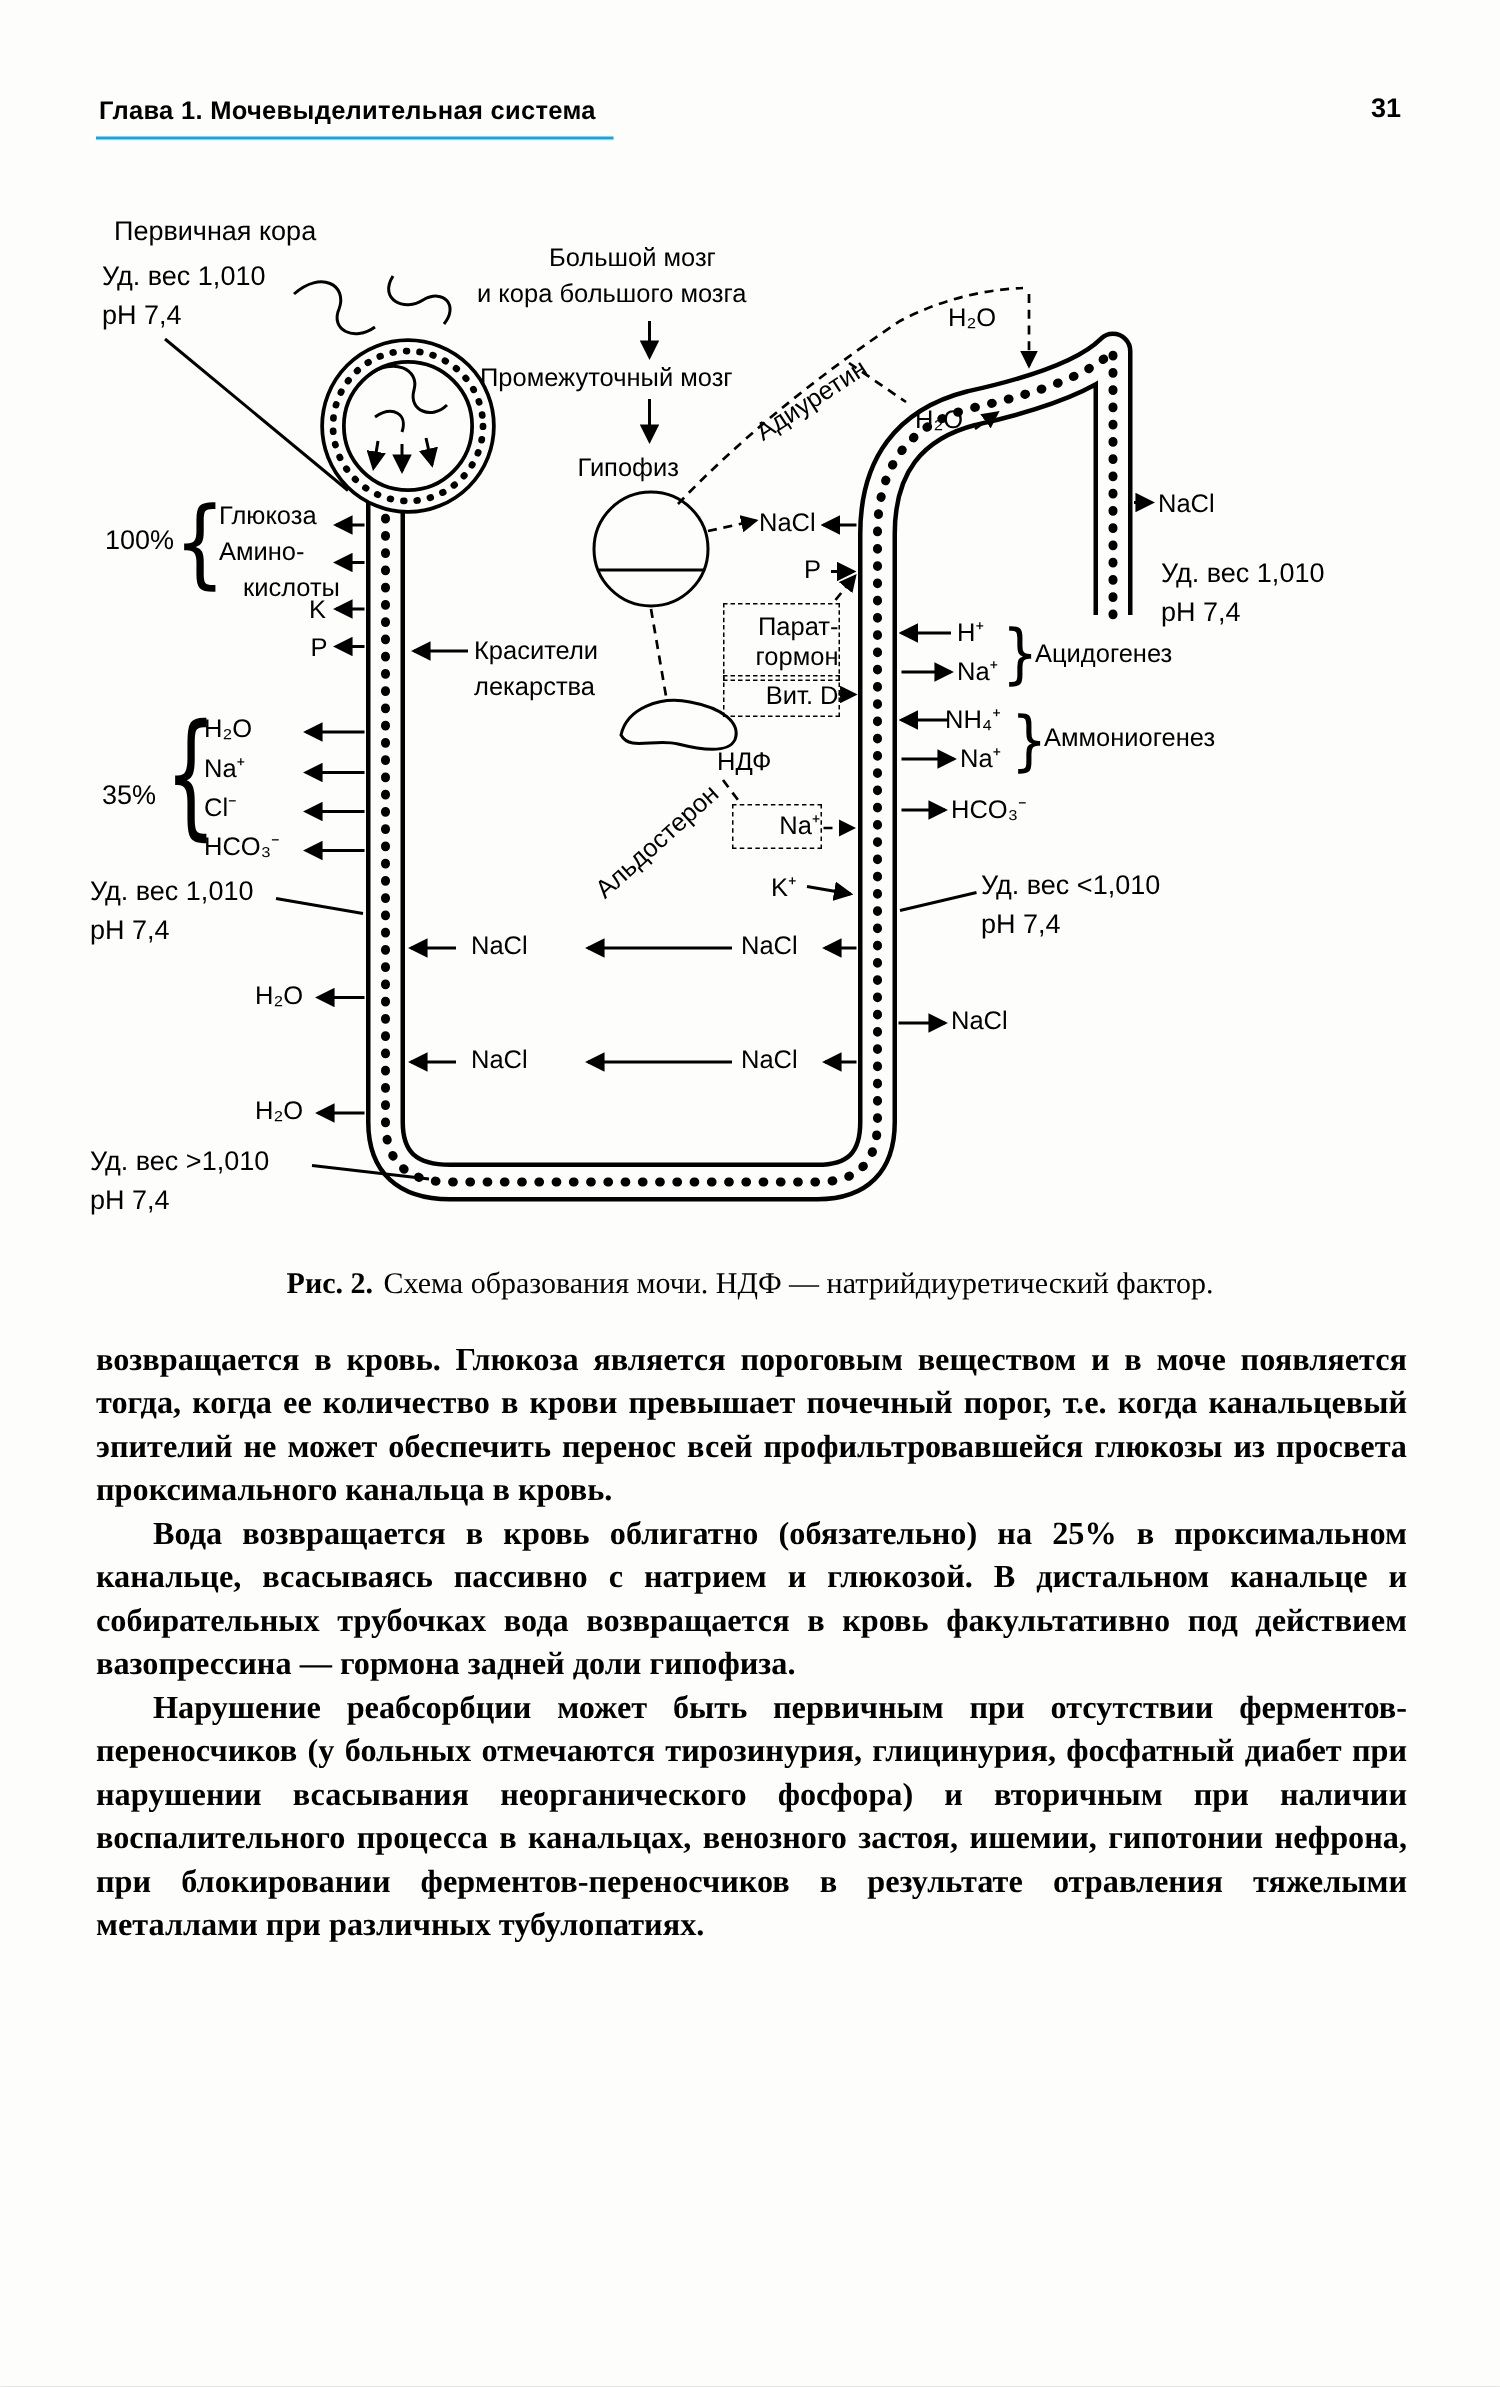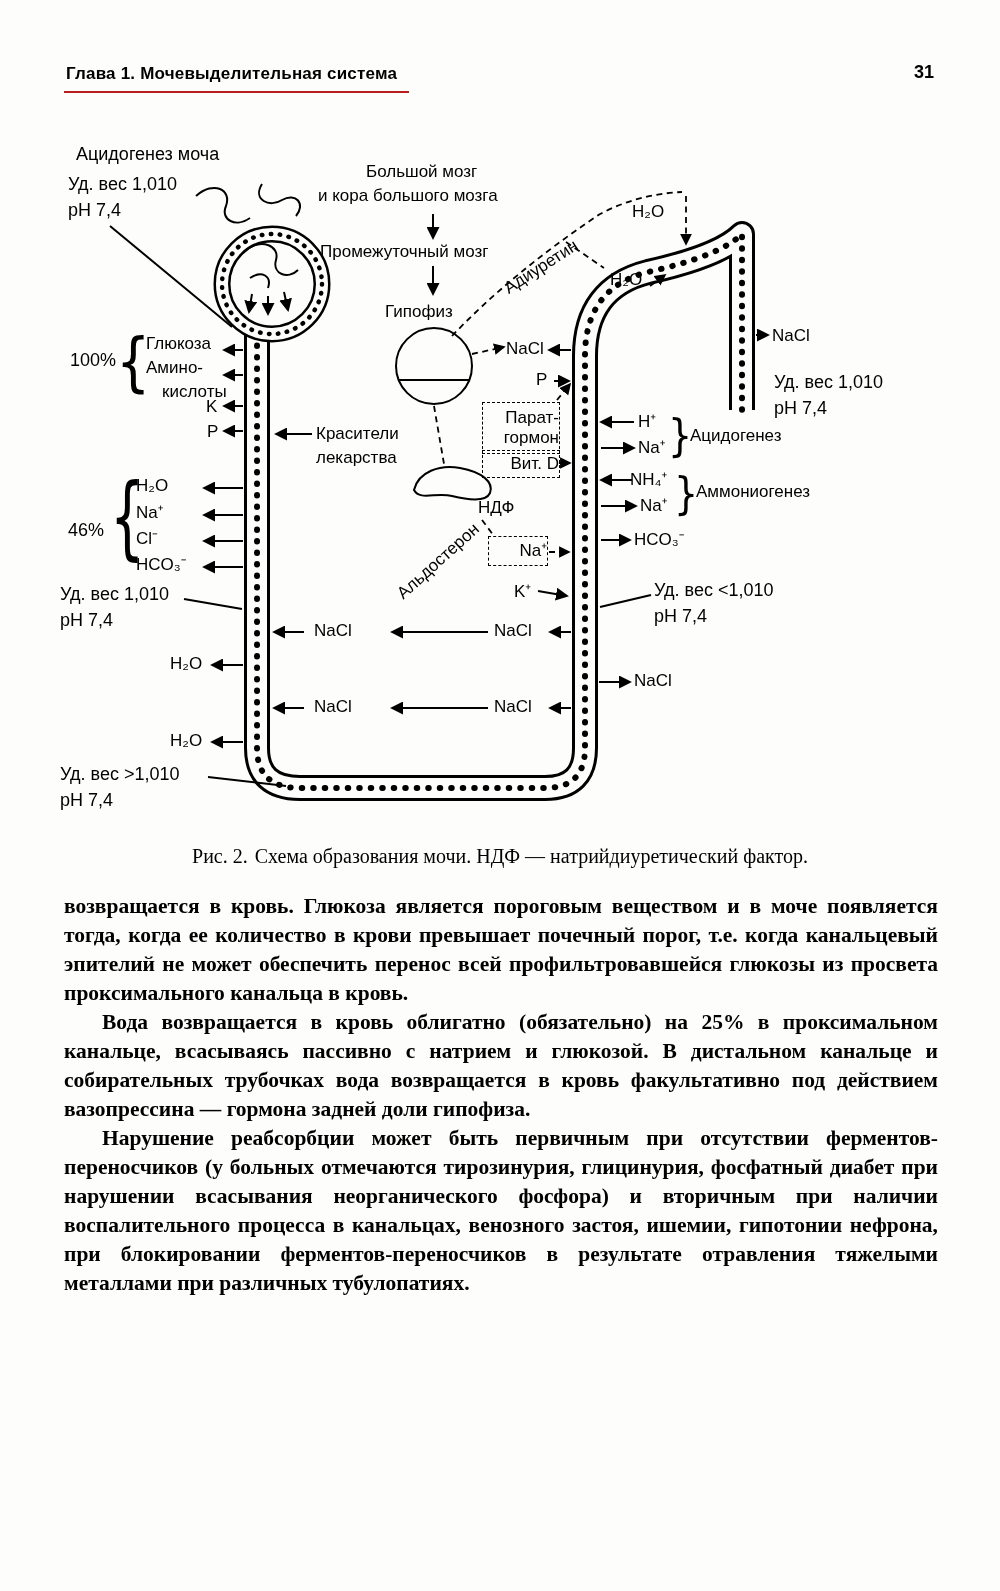--- a/index.html
+++ b/index.html
@@ -1,21 +1,21 @@
 <!DOCTYPE html>
 <html><head>
 <meta charset="utf-8">
 <style>
   html,body { margin:0; padding:0; background:#e8e8e8; }
   .page { position:relative; width:1000px; height:1591px; background:#fdfdfb; color:#000;
           font-family:"Liberation Sans",sans-serif; overflow:hidden; margin:0 auto;
           box-shadow:0 0 6px rgba(0,0,0,.3); }
 
   .chapter { position:absolute; left:64px; top:64px; font-weight:bold; font-size:17px;
-             border-bottom:2px solid #b91c1c; padding:0 12px 7px 2px; letter-spacing:.2px; }
+             border-bottom:2px solid #0ea5e9; padding:0 12px 7px 2px; letter-spacing:.2px; }
   .pagenum { position:absolute; right:66px; top:62px; font-weight:bold; font-size:18px;text-align:center; }
 
   .diagram { position:absolute; left:0; top:138px; width:1000px; height:706px; }
   .diagram svg { position:absolute; left:0; top:0; }
 
   .lbl { position:absolute; font-size:17px; white-space:nowrap; line-height:20px; }
   .lbl.lg { font-size:18px; }
   .rot { transform-origin:0 50%; }
   .brace { position:absolute; font-size:54px; line-height:1; transform-origin:0 0;
            font-family:"DejaVu Sans",sans-serif; font-weight:400; }
@@ -31,21 +31,21 @@
   .tube-d { stroke:#000; stroke-width:6; fill:none; stroke-dasharray:.5 11; stroke-linecap:round; }
   .cap-o  { stroke:#000; stroke-width:17; fill:none; }
   .cap-i  { stroke:#fdfdfb; stroke-width:12; fill:none; }
   .cap-d  { stroke:#000; stroke-width:4.5; fill:none; stroke-dasharray:.5 8.5; stroke-linecap:round; }
   .ln  { stroke:#000; stroke-width:2; fill:none; }
   .dsh { stroke:#000; stroke-width:1.8; fill:none; stroke-dasharray:6 4.5; }
   .ar  { marker-end:url(#ah); }
 
   .caption { position:absolute; left:0; top:845px; width:1000px; text-align:center;
              font-family:"Liberation Serif",serif; font-size:20px; }
-  .caption .cap-label { font-weight:normal; }
+  .caption .cap-label { font-weight:bold; }
   .caption .cap-rest  { padding-left:7px;margin-top:40px; }
 
   .bodytext { position:absolute; left:64px; top:892px; width:874px;
               font-family:"Liberation Serif",serif; font-size:21.5px; line-height:29px;
               font-weight:bold; text-align:justify; }
   .bodytext p { margin:0; }
   .bodytext p.ind { text-indent:38px; }
 </style>
 </head>
 <body>
@@ -139,21 +139,21 @@
         <line class="ln ar" x1="488" y1="494" x2="392" y2="494"></line>
         <line class="ln ar" x1="571" y1="494" x2="550" y2="494"></line>
         <line class="ln ar" x1="304" y1="570" x2="274" y2="570"></line>
         <line class="ln ar" x1="488" y1="570" x2="392" y2="570"></line>
         <line class="ln ar" x1="571" y1="570" x2="550" y2="570"></line>
         <line class="ln ar" x1="599" y1="544" x2="630" y2="544"></line>
         <line class="ln ar" x1="756" y1="197" x2="768" y2="197"></line>
       </g>
     </svg>
 
-    <div class="lbl lg" style="left:76px;top:6px">Ацидогенез моча</div>
+    <div class="lbl lg" style="left:76px;top:6px">Первичная кора</div>
     <div class="lbl lg" style="left:68px;top:36px">Уд. вес 1,010</div>
     <div class="lbl lg" style="left:68px;top:62px">pH 7,4</div>
 
     <div class="lbl" style="left:366px;top:24px">Большой мозг</div>
     <div class="lbl" style="left:318px;top:48px">и кора большого мозга</div>
     <div class="lbl" style="left:320px;top:104px">Промежуточный мозг</div>
     <div class="lbl" style="left:385px;top:164px">Гипофиз</div>
     <div class="lbl rot" style="left:506px;top:142px;transform:rotate(-33deg)">Адиуретин</div>
 
     <div class="lbl" style="left:632px;top:64px">H₂O</div>
@@ -188,21 +188,21 @@
     <div class="lbl" style="left:638px;top:300px">Na⁺</div>
     <div class="brace sm" style="left:668px;top:276px;transform:scaleY(1.15)">}</div>
     <div class="lbl" style="left:690px;top:288px">Ацидогенез</div>
 
     <div class="lbl" style="left:630px;top:332px">NH₄⁺</div>
     <div class="lbl" style="left:640px;top:358px">Na⁺</div>
     <div class="brace sm" style="left:674px;top:334px;transform:scaleY(1.15)">}</div>
     <div class="lbl" style="left:696px;top:344px">Аммониогенез</div>
     <div class="lbl" style="left:634px;top:392px">HCO₃⁻</div>
 
-    <div class="lbl lg" style="left:68px;top:382px">46%</div>
+    <div class="lbl lg" style="left:68px;top:382px">35%</div>
     <div class="brace" style="left:110px;top:334px;transform:scaleY(1.68)">{</div>
     <div class="lbl" style="left:136px;top:338px">H₂O</div>
     <div class="lbl" style="left:136px;top:365px">Na⁺</div>
     <div class="lbl" style="left:136px;top:391px">Cl⁻</div>
     <div class="lbl" style="left:136px;top:417px">HCO₃⁻</div>
 
     <div class="lbl" style="left:478px;top:360px">НДФ</div>
     <div class="dbox" style="left:488px;top:398px;width:58px;height:28px">
       <span>Na⁺</span>
     </div>

